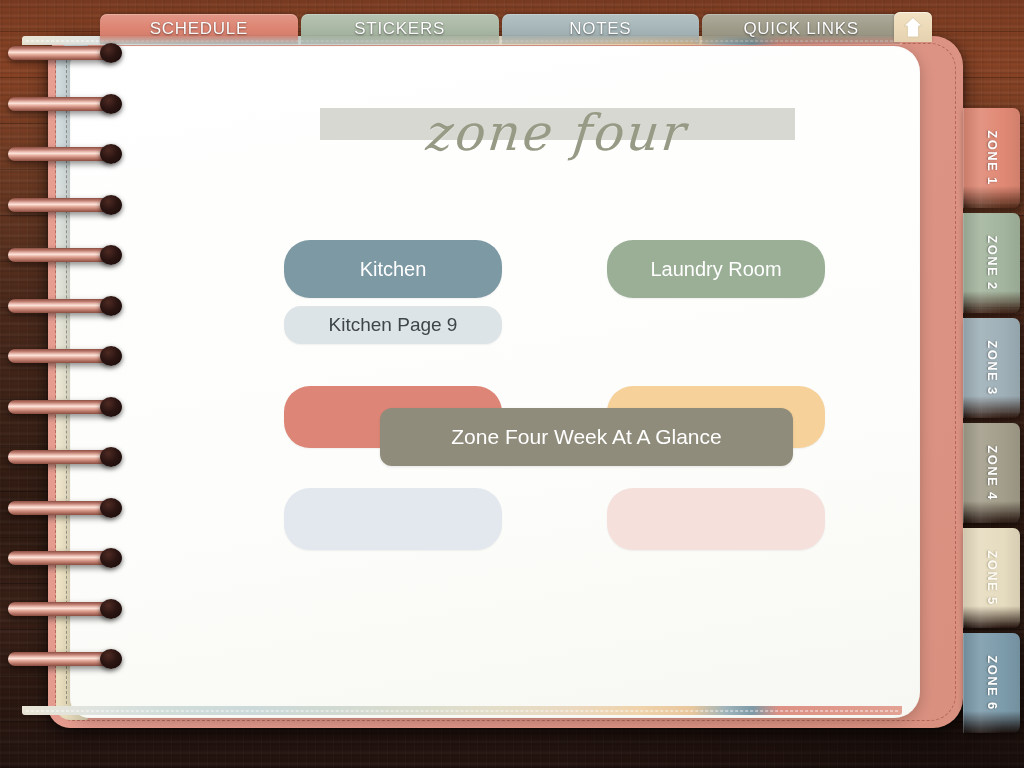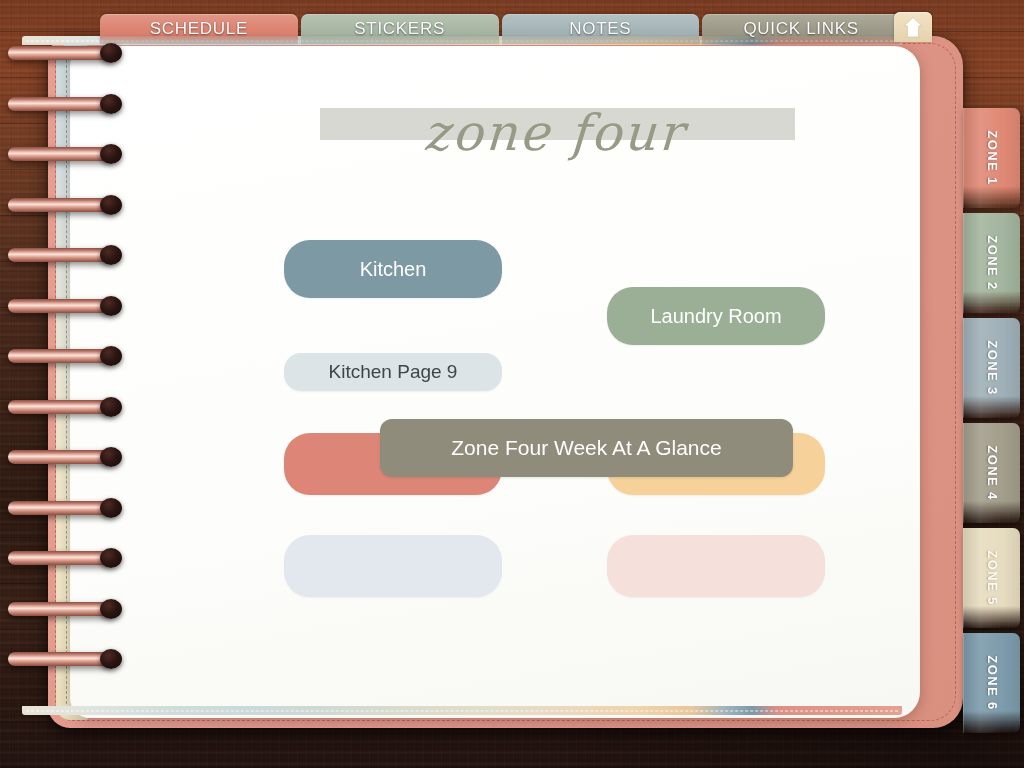--- a/index.html
+++ b/index.html
@@ -312,21 +312,21 @@
       <div class="title-wrap">
         <div class="title-hl"></div>
         <div class="title-text">zone four</div>
       </div>
 
       <div class="btngrid" id="btngrid">
           <div class="row" style="margin-bottom: 8px;">
             <div class="btn w-main" style="background: rgb(125, 153, 164); color: rgb(255, 255, 255);">
               <span>Kitchen</span>
             </div>
-            <div class="btn w-main" style="background: rgb(154, 175, 150); color: rgb(255, 255, 255); margin-top: 47px;">
+            <div class="btn w-main" style="background: rgb(154, 175, 150); color: rgb(255, 255, 255);">
               <span>Laundry Room</span>
             </div>
           </div>
           <div class="row" style="margin-bottom: 42px;">
             <div class="btn sub" style="background: rgb(221, 228, 231); color: rgb(63, 69, 72);">
               <span>Kitchen Page 9</span>
             </div>
             <div class="btn sub" style="background: transparent; color: rgb(255, 255, 255); box-shadow: none;">
               <span></span>
             </div>
@@ -342,21 +342,21 @@
           <div class="row" style="margin-bottom: 40px;">
             <div class="btn blank" style="background: rgb(226, 232, 238); color: rgb(255, 255, 255);">
               <span></span>
             </div>
             <div class="btn blank" style="background: rgb(245, 224, 220); color: rgb(255, 255, 255);">
               <span></span>
             </div>
           </div>
         </div>
 
-      <div class="banner" id="banner" style="background: rgb(144, 140, 123); margin-top: 11px;">
+      <div class="banner" id="banner" style="background: rgb(144, 140, 123);">
         <span>Zone Four Week At A Glance</span>
       </div>
 
     </div>
   </div>
 
   <div class="stack-strip top"></div>
   <div class="stack-strip bot"></div>
 
   <div class="rings" id="rings">

